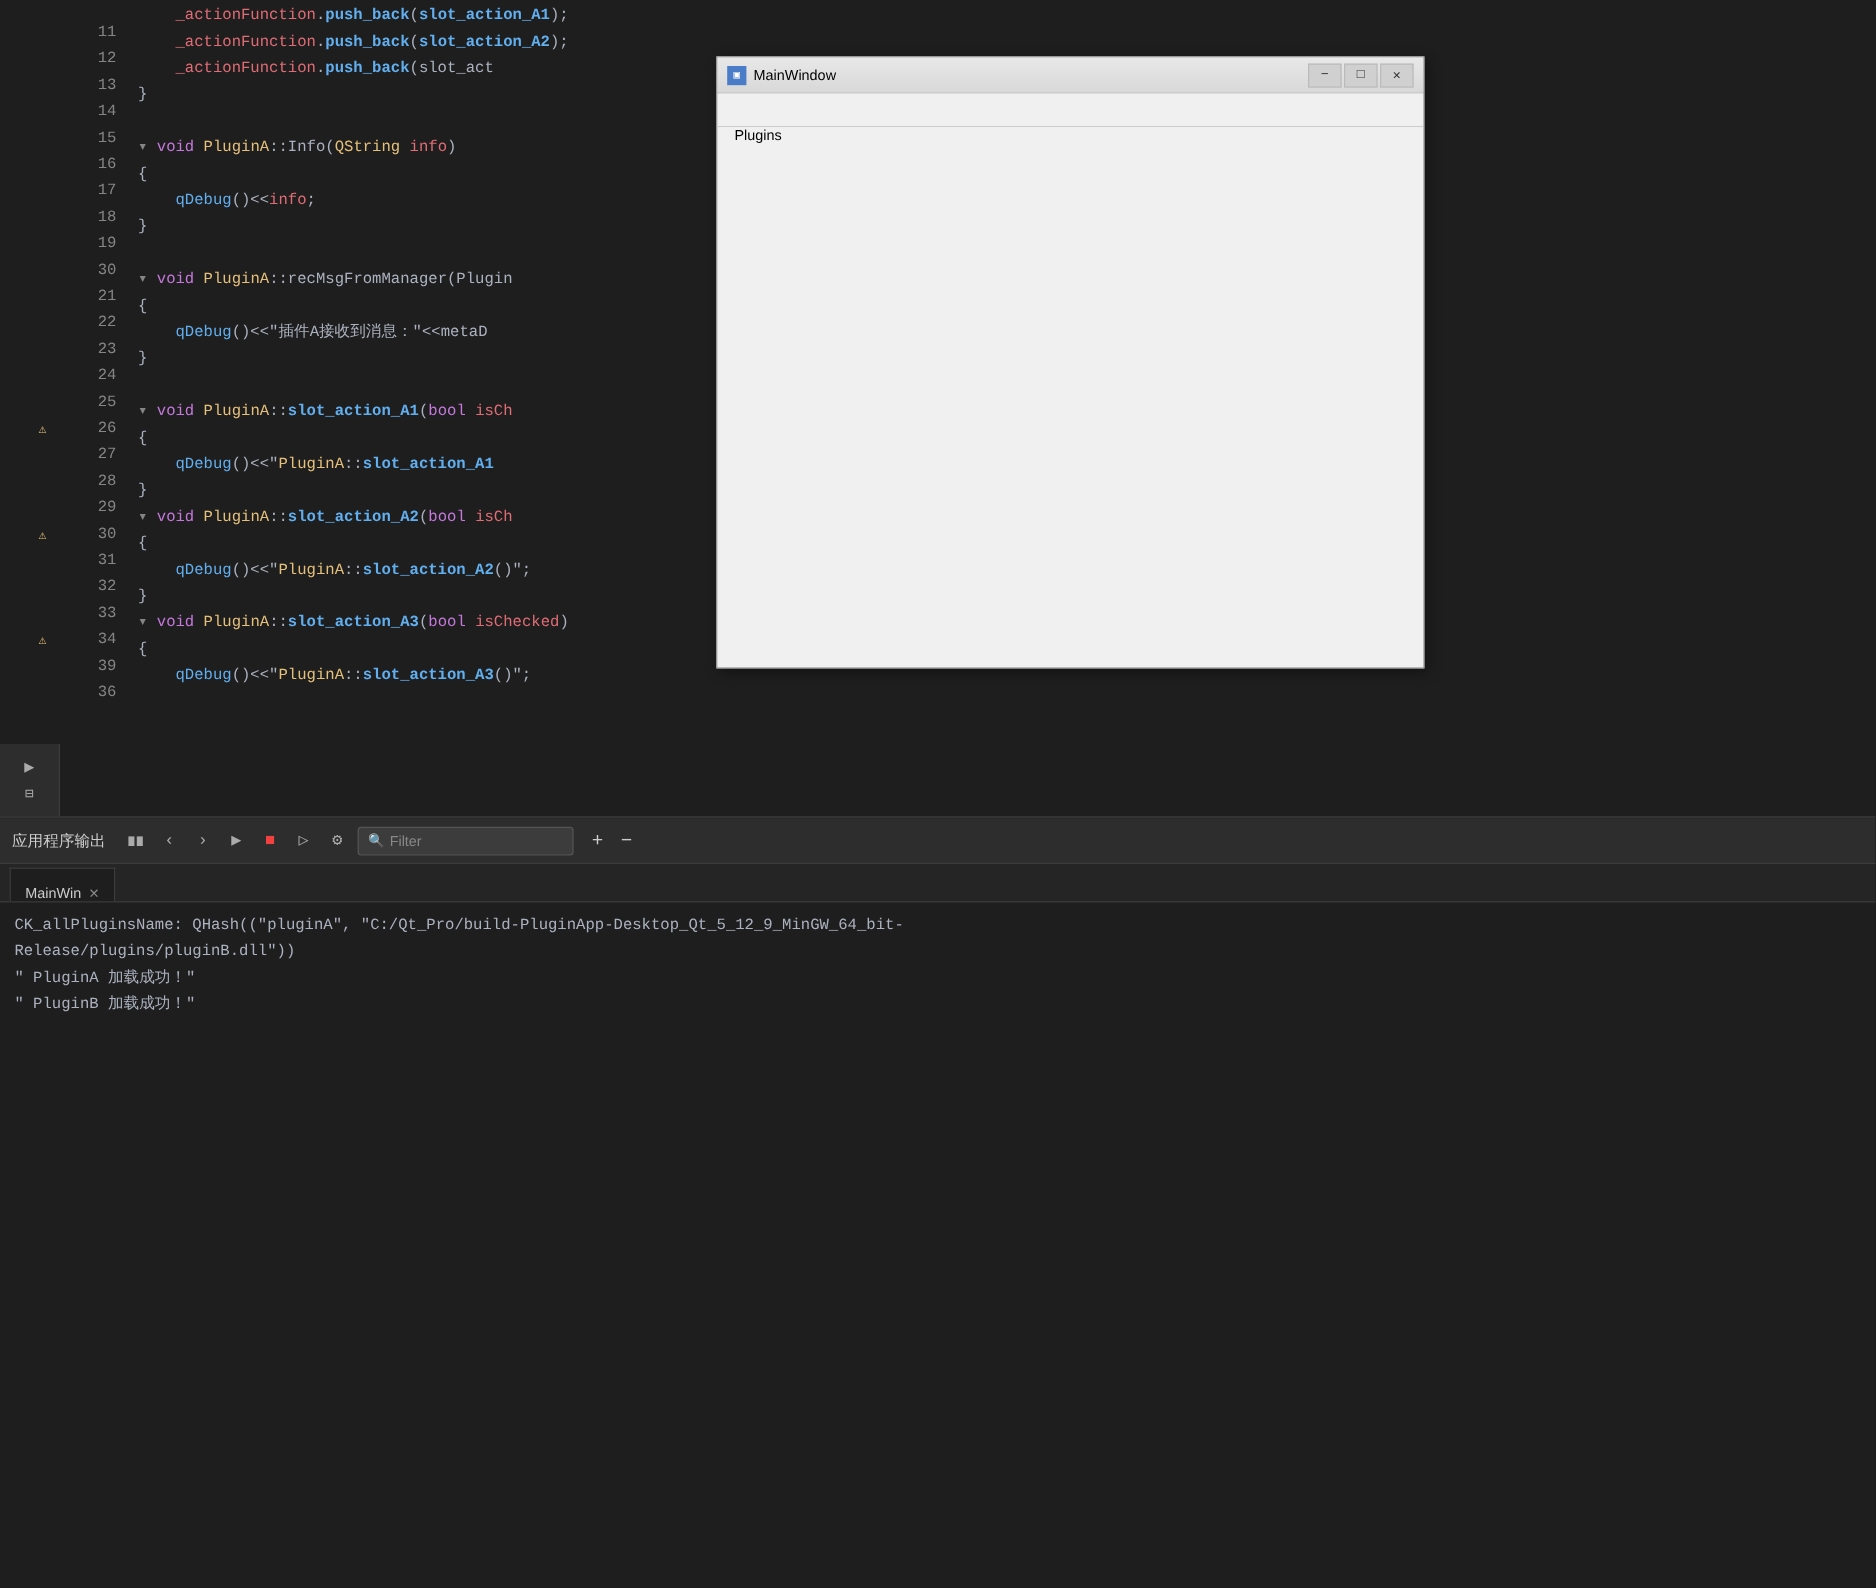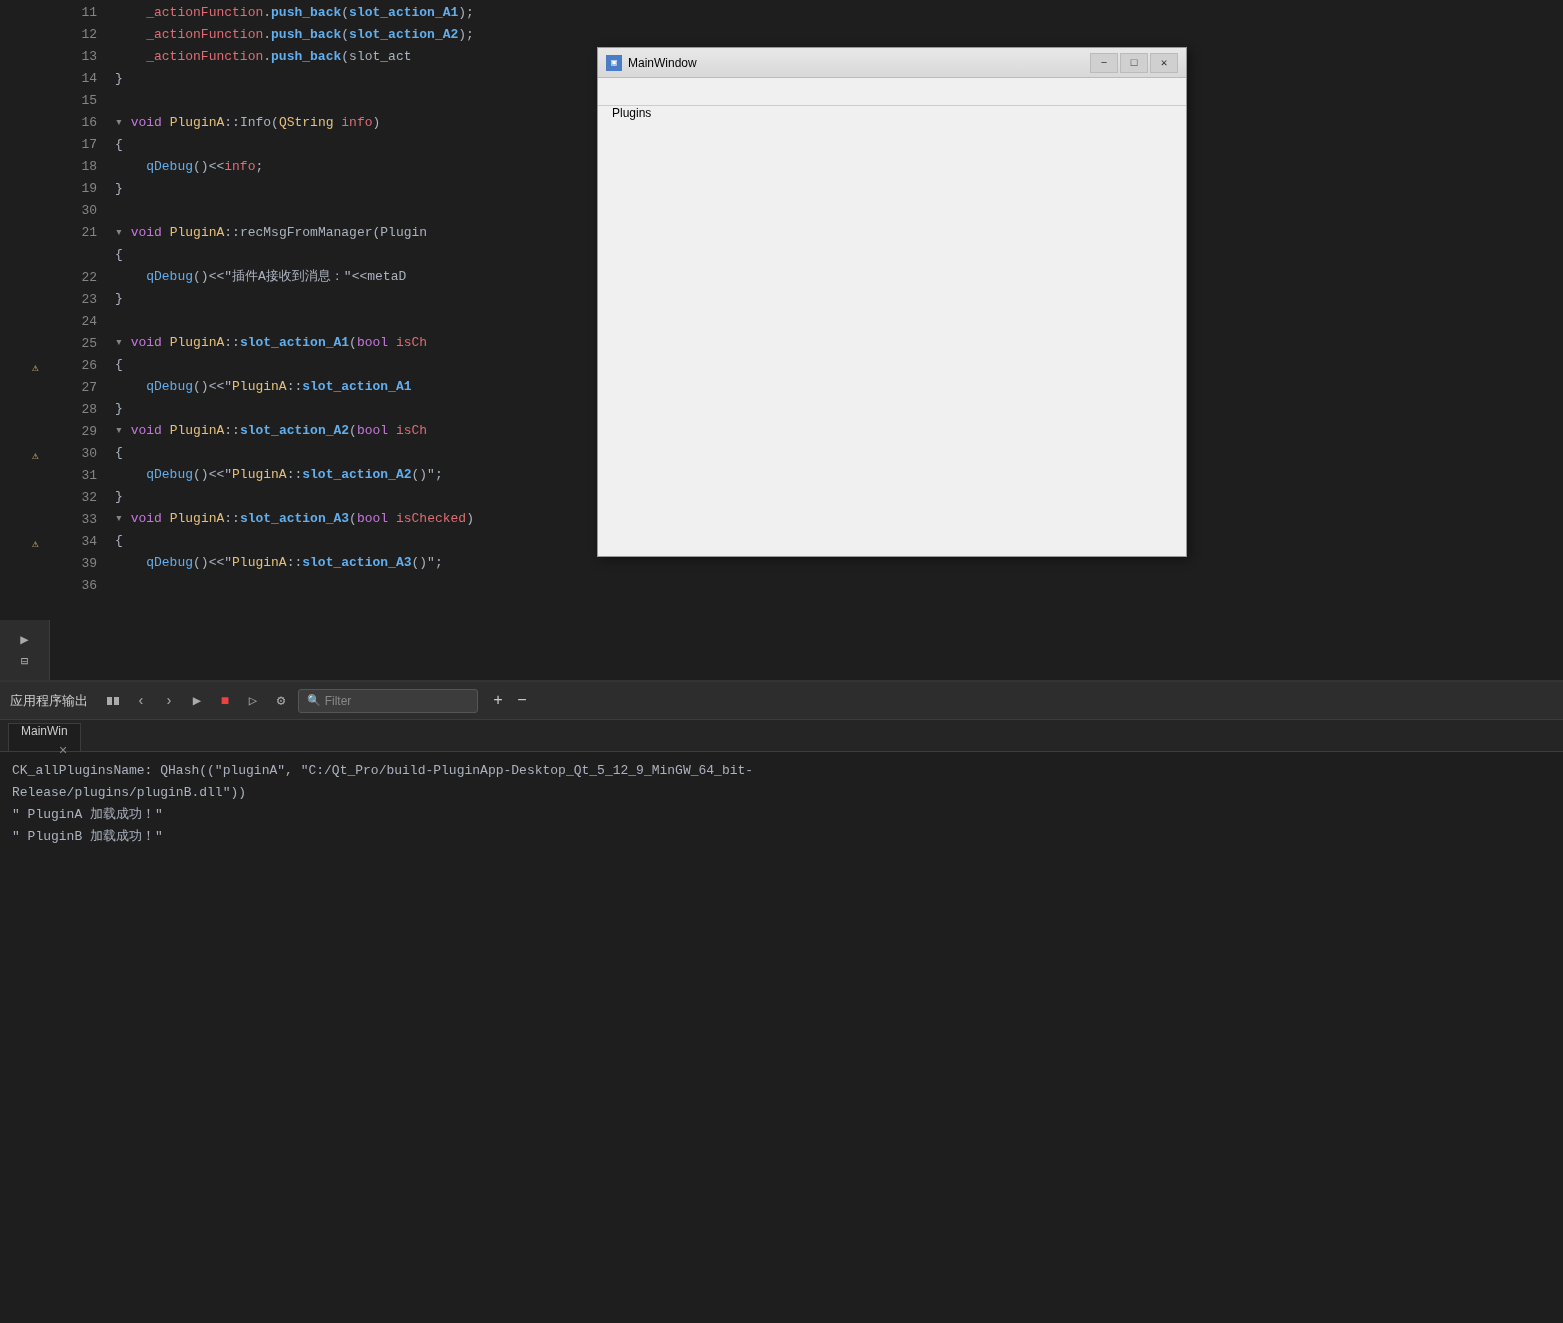--- a/index.html
+++ b/index.html
@@ -22,21 +22,21 @@
       background: #1e1e1e;
       display: flex;
     }
 
     .line-numbers {
       width: 55px;
       background: #1e1e1e;
       color: #858585;
       font-size: 13px;
       line-height: 22px;
-      padding-top: 2px;
+      padding-top: 16px;
       text-align: right;
       padding-right: 8px;
       flex-shrink: 0;
       user-select: none;
     }
 
     .line-number {
       display: block;
       position: relative;
     }
@@ -266,21 +266,20 @@
       border: 1px solid #3c3c3c;
       border-bottom: none;
       padding: 0 12px;
       display: flex;
       align-items: flex-end;
       gap: 6px;
       font-family: 'Segoe UI', Arial, sans-serif;
       font-size: 12px;
       color: #ccc;
       cursor: pointer;
-      flex-direction: column;
     }
 
     .tab-close {
       color: #888;
       font-size: 11px;
       cursor: pointer;
     }
 
     .output-content {
       padding: 8px 12px;
@@ -309,21 +308,21 @@
       <span class="line-number" style="position: relative;">12</span>
       <span class="line-number" style="position: relative;">13</span>
       <span class="line-number" style="position: relative;">14</span>
       <span class="line-number" style="position: relative;">15</span>
       <span class="line-number" style="position: relative;">16</span>
       <span class="line-number" style="position: relative;">17</span>
       <span class="line-number" style="position: relative;">18</span>
       <span class="line-number" style="position: relative;">19</span>
       <span class="line-number" style="position: relative;">30</span>
       <span class="line-number" style="position: relative;">21</span>
-      <span class="line-number" style="position: relative; margin-top: 23px;">22</span>
+      <span class="line-number" style="position: relative;">22</span>
       <span class="line-number" style="position: relative;">23</span>
       <span class="line-number" style="position: relative; text-align: right;">24</span>
       <span class="line-number" style="position: relative;">25</span>
       <span class="line-number" style="position: relative;"><span class="warning-icon">⚠</span>26</span>
       <span class="line-number" style="position: relative;">27</span>
       <span class="line-number" style="position: relative;">28</span>
       <span class="line-number" style="position: relative;">29</span>
       <span class="line-number" style="position: relative;"><span class="warning-icon">⚠</span>30</span>
       <span class="line-number" style="position: relative;">31</span>
       <span class="line-number" style="position: relative;">32</span>

